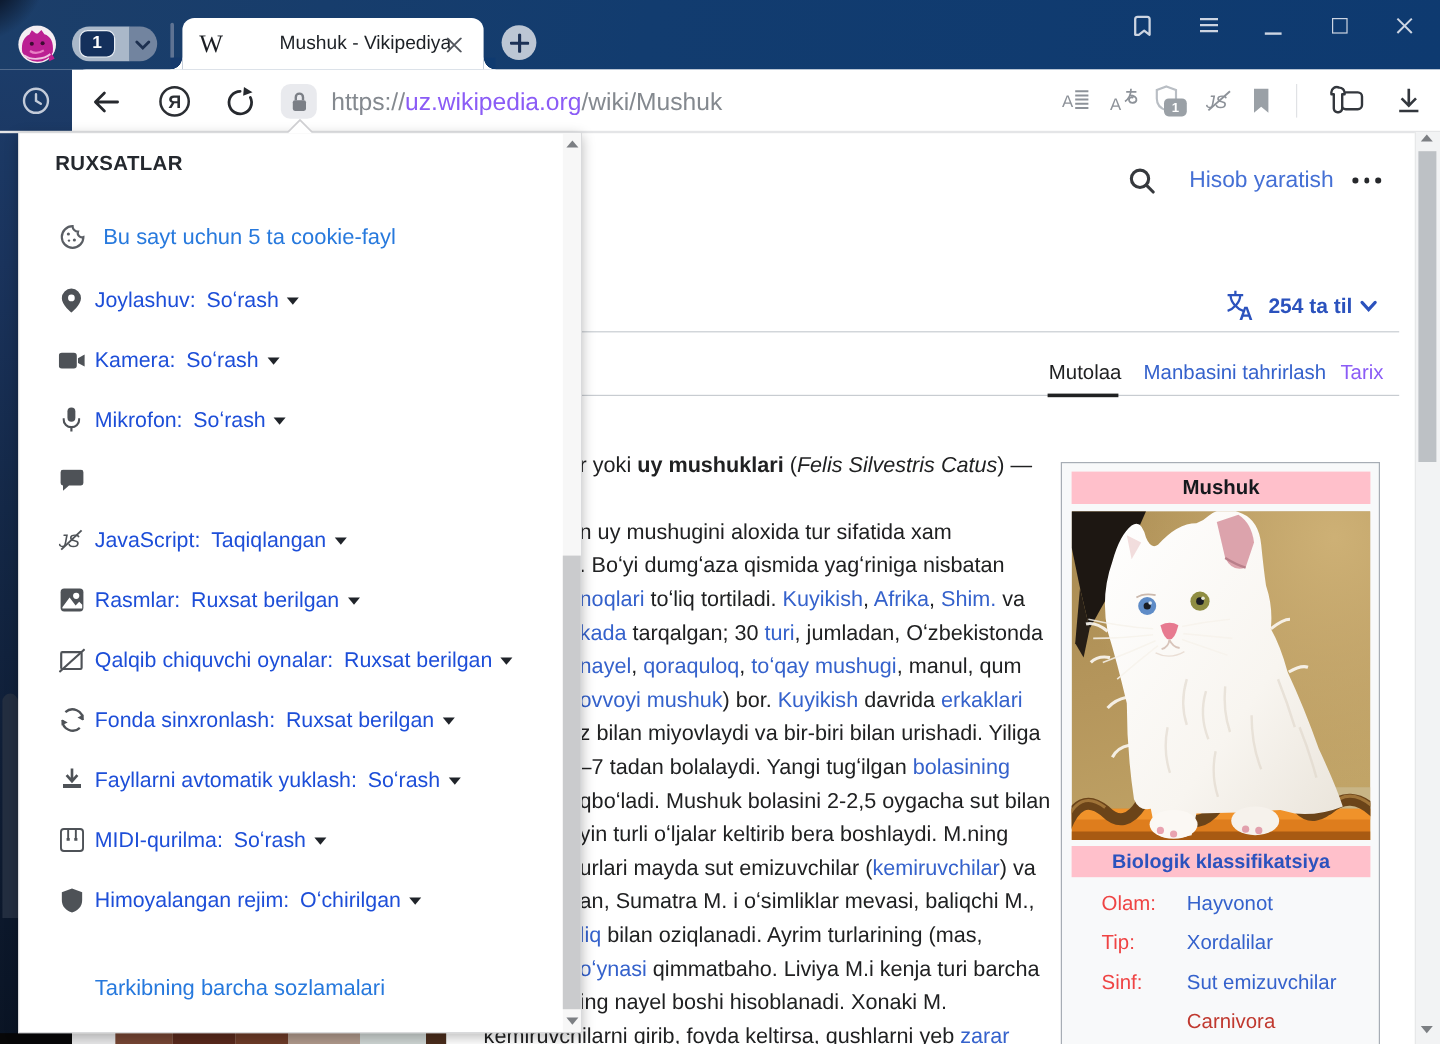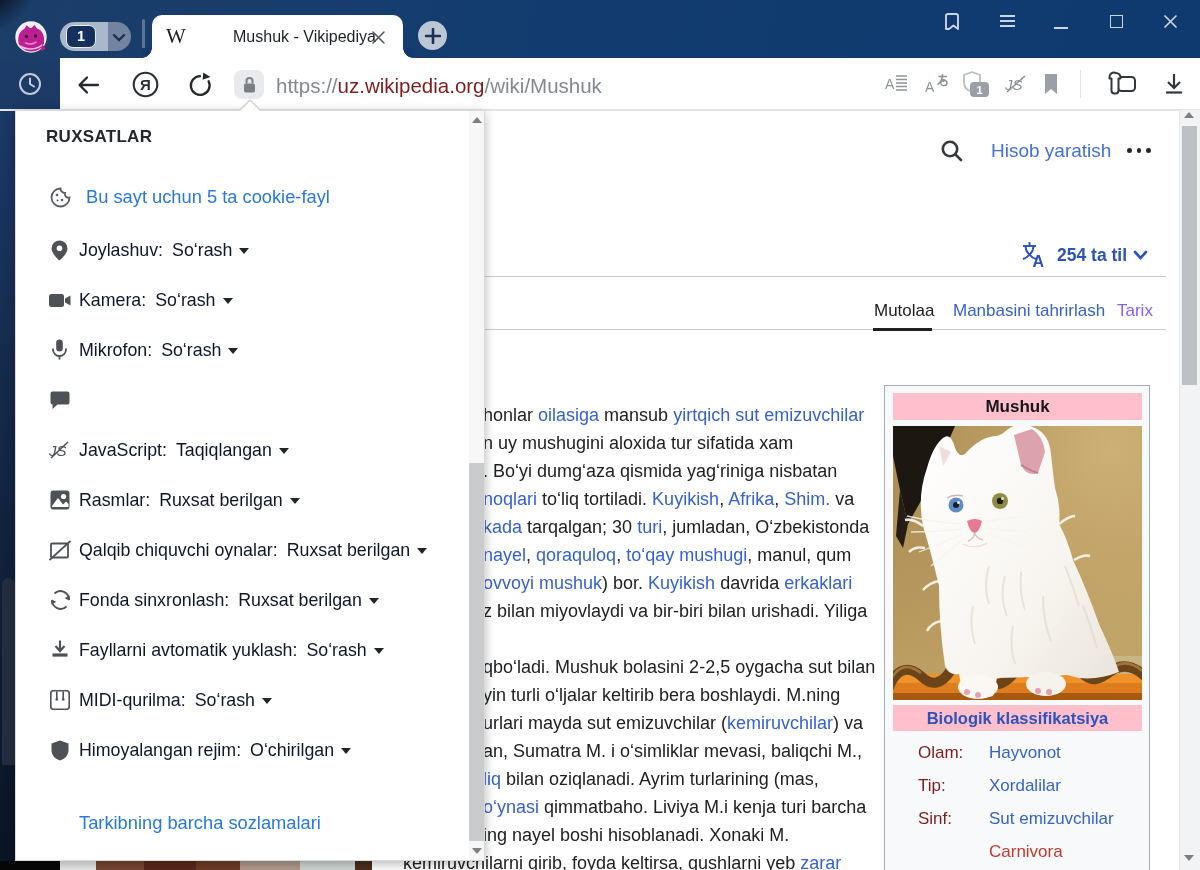--- a/index.html
+++ b/index.html
@@ -25,30 +25,30 @@
 
   
   #toolbar { left:60px; top:58px; width:1140px; height:52px; background:#fff; border-radius:12px 0 0 0; }
   #toolshadow { left:0; top:109px; width:1200px; height:2px; background:#e4e5e7; }
   #sidebar { left:0; top:58px; width:60px; height:812px;
     background:linear-gradient(180deg,#1c3c69 0%,#1a335c 20%,#142847 45%,#0e1c33 75%,#0a1424 100%); }
   #sidepanel2 { left:2px; top:578px; width:13px; height:187px; border-radius:8px 8px 0 0; background:#232e40; }
   #sideblack { left:0; top:861px; width:60px; height:9px; background:#070708; }
   #lockbtn { left:234px; top:70px; width:30px; height:29px; border-radius:8px; background:#e9eaee; }
   #url { left:276px; top:74px; font-size:20.5px; color:#84898f; white-space:nowrap; }
-  #url b { color:#7f1d1d; font-weight:400;margin-top:36px; }
+  #url b { color:#8b5cf6; font-weight:400;margin-top:36px; }
 
   
   #panel { left:15px; top:110px; width:470px; height:751px; background:#fff;
     box-shadow:0 3px 10px rgba(0,0,0,.28); border:1px solid #d9dadc; }
   #beak0 { left:239px; top:99px; width:0; height:0;
     border-left:11px solid transparent; border-right:11px solid transparent; border-bottom:11px solid #cfcfd2; z-index:29; }
   #beak { left:240px; top:101px; width:0; height:0;
     border-left:10px solid transparent; border-right:10px solid transparent; border-bottom:10px solid #fff; z-index:30; }
-  .prowtxt { position:absolute; white-space:nowrap; font-size:17.8px; color:#0f172a; }
+  .prowtxt { position:absolute; white-space:nowrap; font-size:17.8px; color:#1d4ed8; }
   .val { margin-left:9px; }
   .caret { display:inline-block; width:0; height:0; border-left:5.5px solid transparent;
     border-right:5.5px solid transparent; border-top:6px solid #20242a; margin-left:7px; position:relative; top:-2px; }
   .plink { color:#2779dd; }
   .sarrow { width:0; height:0; border-left:5px solid transparent; border-right:5px solid transparent; }
   .up { border-bottom:6px solid #7c7f83; }
   .down { border-top:6px solid #7c7f83; }
 
   
   .wlink { color:#3562cc; text-decoration:none; }
@@ -59,21 +59,21 @@
   #hisob { left:991px; top:140px; font-size:19px; color:#4570d5; }
   #langrow { left:1057px; top:245px; font-size:17.5px; font-weight:700; color:#2b52bd; }
   .aline { position:absolute; left:483px; white-space:nowrap; font-size:18px; color:#202122; }
   .aline a { color:#3562cc; text-decoration:none; }
 
   
   #ibox { left:884px; top:385px; width:266px; height:486px; background:#f8f9fa; border:1px solid #a7adb5; }
   .pinkband { left:893px; width:249px; background:#ffc0cb; text-align:center; font-weight:700; }
   #ib-title { top:393px; height:27px; font-size:17px; color:#15181d; line-height:27px; }
   #ib-bio { top:705px; height:26px; font-size:16.5px; color:#2b52bd; line-height:26px; }
-  .ibrow { position:absolute; left:918px; font-size:17px; color:#7f1d1d; }
+  .ibrow { position:absolute; left:918px; font-size:17px; color:#ef4444; }
   .ibval { position:absolute; left:989px; font-size:17px; }
 
   
   #wscroll { left:1179px; top:110px; width:21px; height:760px; background:#f2f3f4; border-left:1px solid #e7e8e9; }
   #wthumb { left:1182px; top:126px; width:15px; height:259px; background:#bdc1c5; }
 
   
   #bphoto { left:96px; top:857px; width:276px; height:13px; }
   #bgray { left:60px; top:861px; width:36px; height:9px; background:#e9e9ea; }
 </style>
@@ -213,28 +213,29 @@
   <svg class="abs" style="left:1133px;top:250px" width="15" height="10" viewBox="0 0 15 10">
     <path d="M2 2 L7.5 8 L13 2" fill="none" stroke="#2b52bd" stroke-width="2.6" stroke-linecap="round"></path>
   </svg>
   <div class="abs" id="hline1"></div>
   <div class="abs" id="hline2"></div>
   <div class="abs wtab" style="left:874px;color:#202122">Mutolaa</div>
   <div class="abs" id="mut-under"></div>
   <div class="abs wtab" style="left:953px;color:#3562cc">Manbasini tahrirlash</div>
   <div class="abs wtab" style="left:1117px;color:#8b5cf6">Tarix</div>
 
-  <div class="aline" style="top:405px">honlar <a>oilasiga</a> mansub <a>yirtqich sut emizuvchilar</a></div>
+  <div class="aline" style="top:377px">r yoki <b>uy mushuklari</b> (<i>Felis Silvestris Catus</i>) —</div>
   <div class="aline" style="top:433px">n uy mushugini aloxida tur sifatida xam</div>
   <div class="aline" style="top:461px">. Boʻyi dumgʻaza qismida yagʻriniga nisbatan</div>
   <div class="aline" style="top:489px"><a>noqlari</a> toʻliq tortiladi. <a>Kuyikish</a>, <a>Afrika</a>, <a>Shim.</a> va</div>
   <div class="aline" style="top:517px"><a>kada</a> tarqalgan; 30 <a>turi</a>, jumladan, Oʻzbekistonda</div>
   <div class="aline" style="top:545px"><a>nayel</a>, <a>qoraquloq</a>, <a>toʻqay mushugi</a>, manul, qum</div>
   <div class="aline" style="top:573px"><a>ovvoyi mushuk</a>) bor. <a>Kuyikish</a> davrida <a>erkaklari</a></div>
   <div class="aline" style="top:601px">z bilan miyovlaydi va bir-biri bilan urishadi. Yiliga</div>
+  <div class="aline" style="top:629px">–7 tadan bolalaydi. Yangi tugʻilgan <a>bolasining</a></div>
   <div class="aline" style="top:657px">qboʻladi. Mushuk bolasini 2-2,5 oygacha sut bilan</div>
   <div class="aline" style="top:685px">yin turli oʻljalar keltirib bera boshlaydi. M.ning</div>
   <div class="aline" style="top:713px">urlari mayda sut emizuvchilar (<a>kemiruvchilar</a>) va</div>
   <div class="aline" style="top:741px">an, Sumatra M. i oʻsimliklar mevasi, baliqchi M.,</div>
   <div class="aline" style="top:769px"><a>liq</a> bilan oziqlanadi. Ayrim turlarining (mas,</div>
   <div class="aline" style="top:797px"><a>oʻynasi</a> qimmatbaho. Liviya M.i kenja turi barcha</div>
   <div class="aline" style="top:825px">ing nayel boshi hisoblanadi. Xonaki M.</div>
   <div class="aline" style="top:853px;left:403px">kemiruvchilarni qirib, foyda keltirsa, qushlarni yeb <a>zarar</a></div>
 
   <div class="abs" id="ibox"></div>

